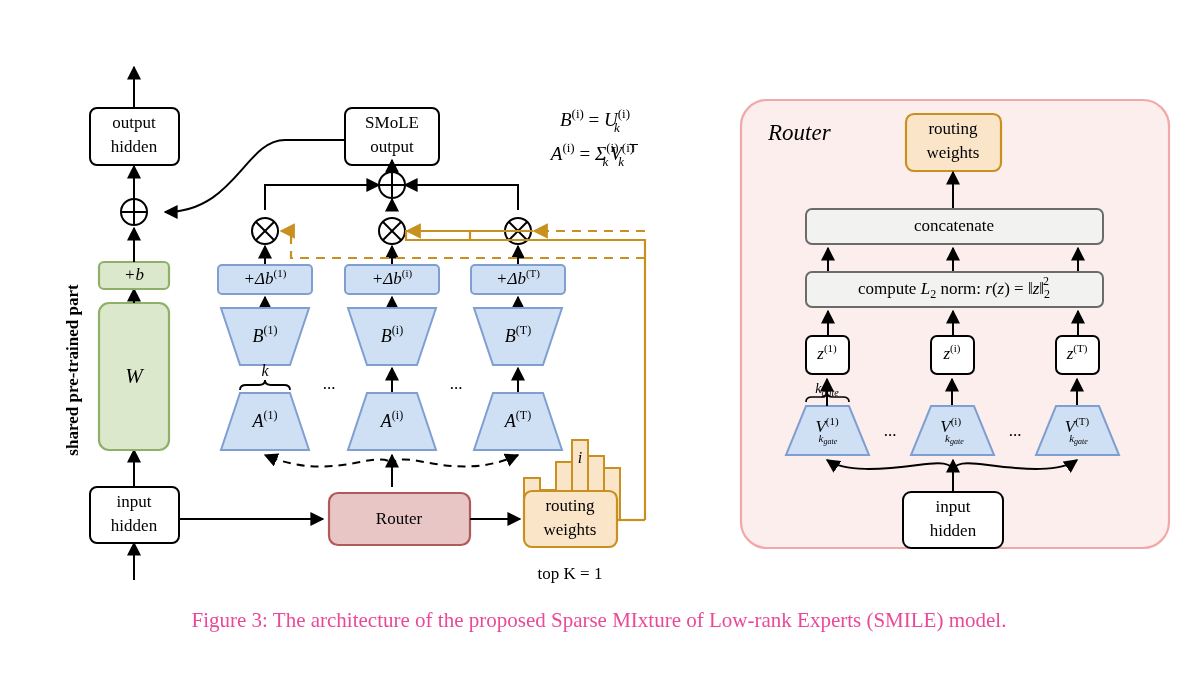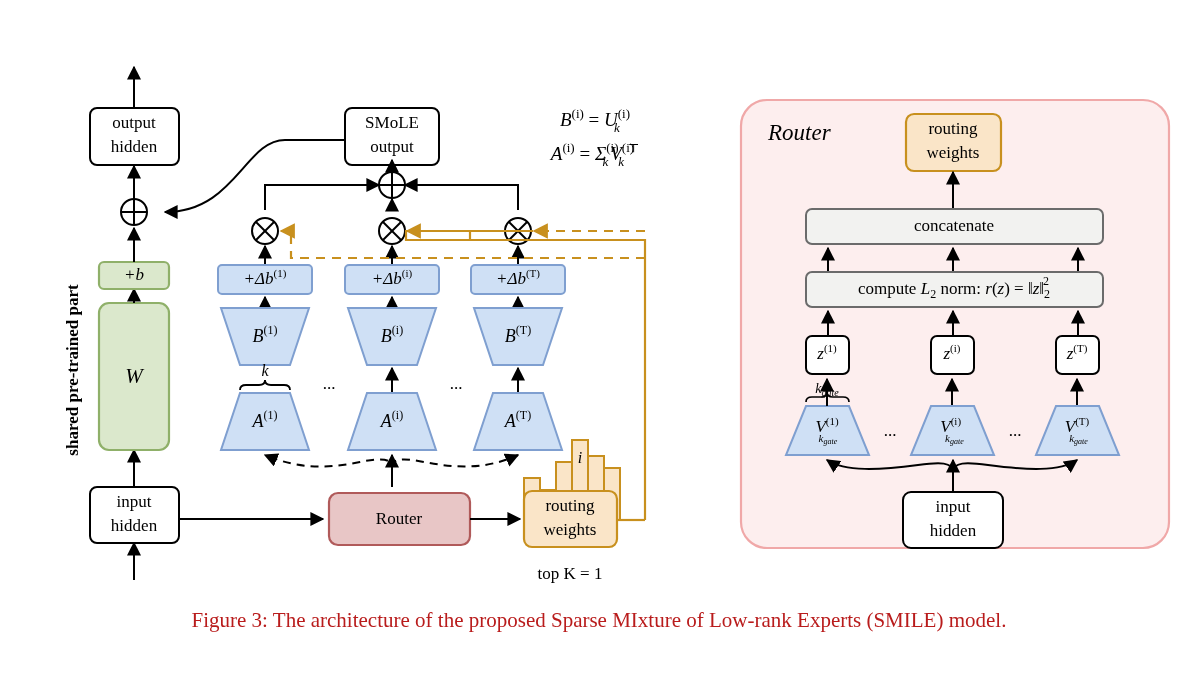--- a/index.html
+++ b/index.html
@@ -37,21 +37,21 @@
     dominant-baseline: middle;
   }
   .caption {
     position: absolute;
     left: 0;
     top: 608px;
     width: 1198px;
     text-align: center;
     font-family: "Liberation Serif", "DejaVu Serif", serif;
     font-size: 21px;
-    color: #b91c1c;
+    color: #ec4899;
   }
 </style>
 </head>
 <body>
 
 <div id="figure-root">
 
 <svg id="diagram" viewBox="0 0 1198 680">
   <defs>
     <marker id="arr" viewBox="0 0 10 10" refX="9" refY="5" markerWidth="7" markerHeight="7" orient="auto-start-reverse">

